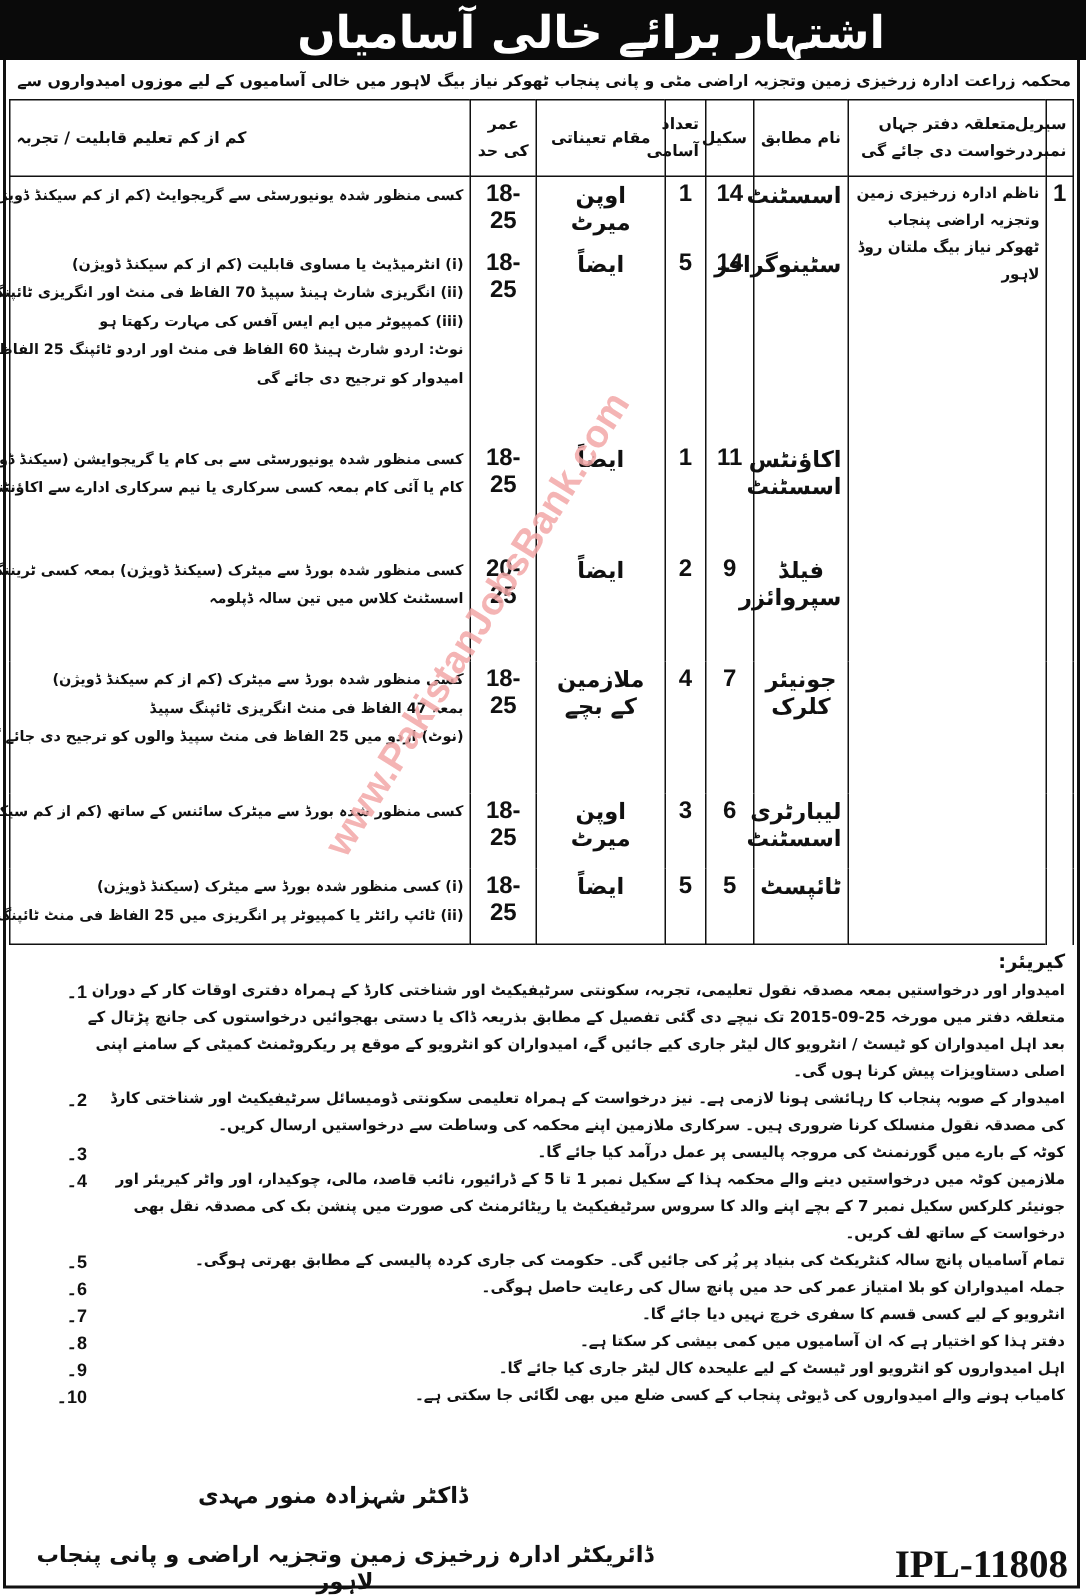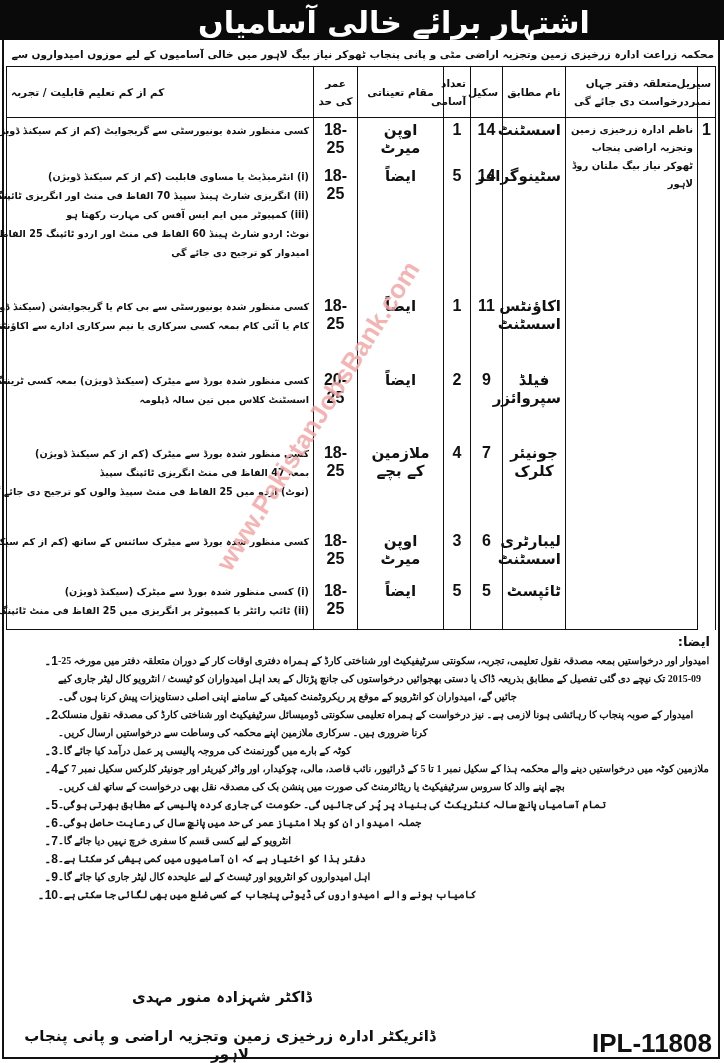--- a/index.html
+++ b/index.html
@@ -30,31 +30,31 @@
   td.c { text-align:center; font-weight:bold; font-size:15px; }
   td.edu { text-align:right; font-size:9.6px; line-height:19px; font-weight:bold; }
   td.office { text-align:right; font-size:10px; font-weight:bold; line-height:18px; }
   .edu-line { display:block; white-space:nowrap; }
   .conds-title {
     position:absolute; right:14px; top:634px; direction:rtl; font-size:13px; font-weight:bold;
   }
   .conds { position:absolute; left:18px; right:14px; top:652px; direction:rtl; }
   .cond { display:flex; flex-direction:row; font-size:10px; font-weight:bold; line-height:18px; }
   .cond .n { width:40px; flex:0 0 40px; text-align:right; font-family:"Liberation Sans", sans-serif; font-size:12px; }
-  .cond .t { flex:1; text-align:left;font-family:Liberation Serif, serif; }
+  .cond .t { flex:1; text-align:right; }
   .signature {
     position:absolute; left:92px; top:988px; width:260px; direction:rtl; text-align:center;
     font-size:15px; font-weight:bold;
   }
   .designation {
     position:absolute; left:10px; top:1027px; width:440px; direction:rtl; text-align:center;
     font-size:15px; font-weight:bold;
   }
   .ref {
-    position:absolute; right:12px; top:1028px; font-family:Liberation Sans, sans-serif;
+    position:absolute; right:12px; top:1028px; font-family:Liberation Serif, serif;
     font-size:26px; font-weight:bold; color:#111;
   }
   .watermark {
     position:absolute; left:210px; top:560px; transform:rotate(-58deg); transform-origin:left top;
     color:#f3a8a8; font-family:"Liberation Sans", sans-serif; font-size:26px; font-weight:bold;
     white-space:nowrap; opacity:0.85; pointer-events:none;
   }
 </style>
 </head>
 <body>
@@ -168,21 +168,21 @@
       <td class="c">ایضاً</td>
       <td class="num">18-25</td>
       <td class="edu">
         <span class="edu-line">(i) کسی منظور شدہ بورڈ سے میٹرک (سیکنڈ ڈویژن)</span>
         <span class="edu-line">(ii) ٹائپ رائٹر یا کمپیوٹر پر انگریزی میں 25 الفاظ فی منٹ ٹائپنگ سپیڈ</span>
       </td>
     </tr>
   </tbody>
 </table>
 
-<div class="conds-title">ایضا:</div>
+<div class="conds-title">کیریئر:</div>
 
 <div class="conds">
   <div class="cond">
     <span class="t">امیدوار اور درخواستیں بمعہ مصدقہ نقول تعلیمی، تجربہ، سکونتی سرٹیفیکیٹ اور شناختی کارڈ کے ہمراہ دفتری اوقات کار کے دوران متعلقہ دفتر میں مورخہ 25-09-2015 تک نیچے دی گئی تفصیل کے مطابق بذریعہ ڈاک یا دستی بھجوائیں درخواستوں کی جانچ پڑتال کے بعد اہل امیدواران کو ٹیسٹ / انٹرویو کال لیٹر جاری کیے جائیں گے، امیدواران کو انٹرویو کے موقع پر ریکروٹمنٹ کمیٹی کے سامنے اپنی اصلی دستاویزات پیش کرنا ہوں گی۔</span>
     <span class="n">1۔</span>
   </div>
   <div class="cond">
     <span class="t">امیدوار کے صوبہ پنجاب کا رہائشی ہونا لازمی ہے۔ نیز درخواست کے ہمراہ تعلیمی سکونتی ڈومیسائل سرٹیفیکیٹ اور شناختی کارڈ کی مصدقہ نقول منسلک کرنا ضروری ہیں۔ سرکاری ملازمین اپنے محکمہ کی وساطت سے درخواستیں ارسال کریں۔</span>
     <span class="n">2۔</span>
   </div>

